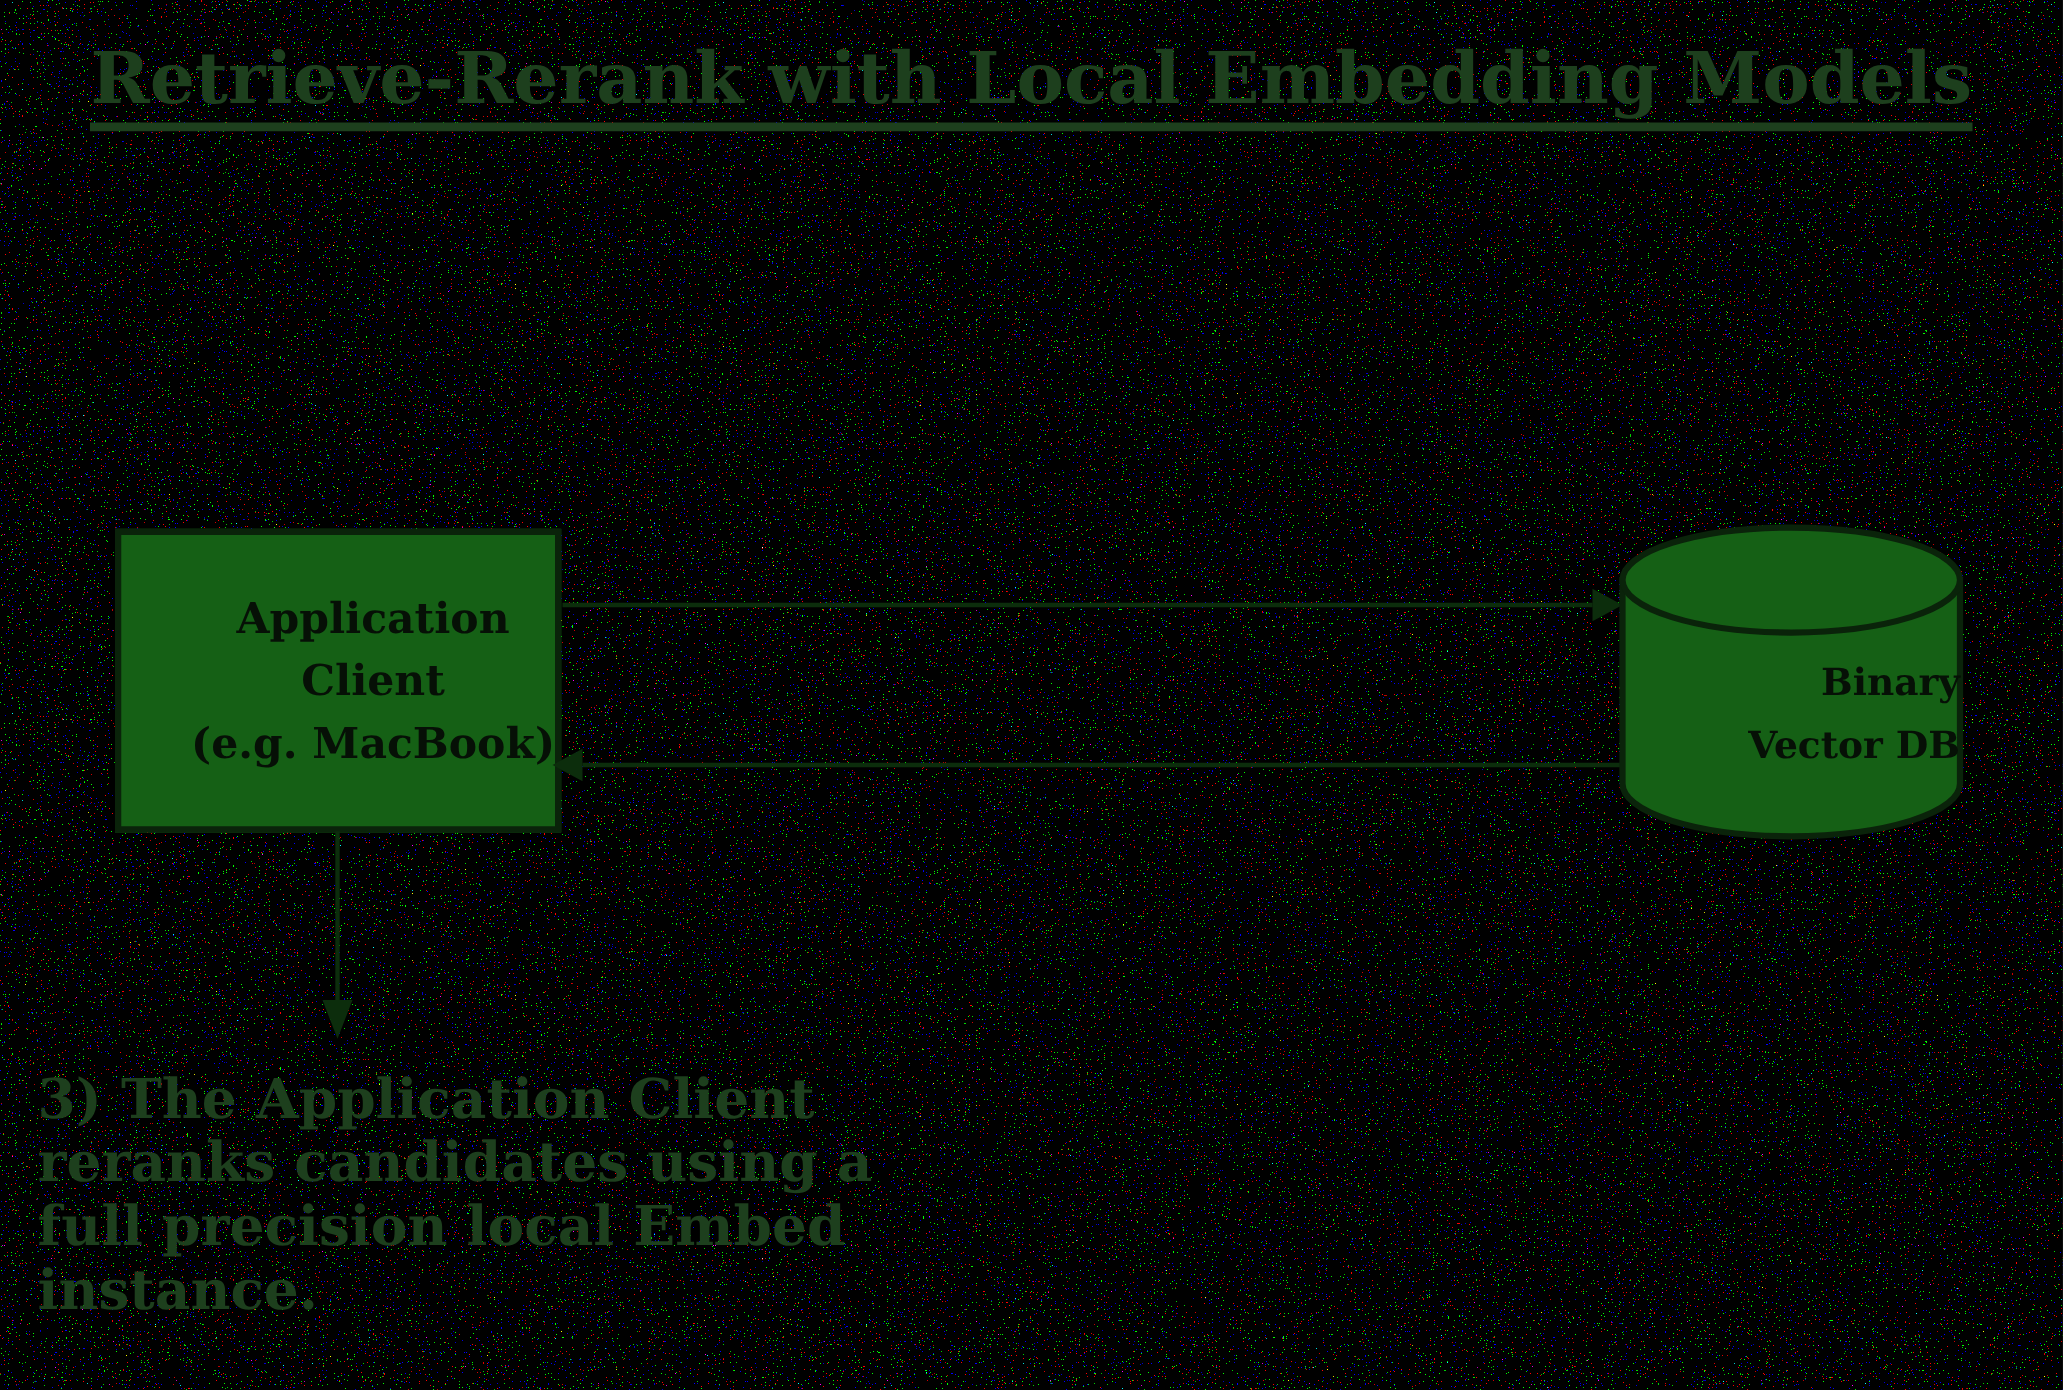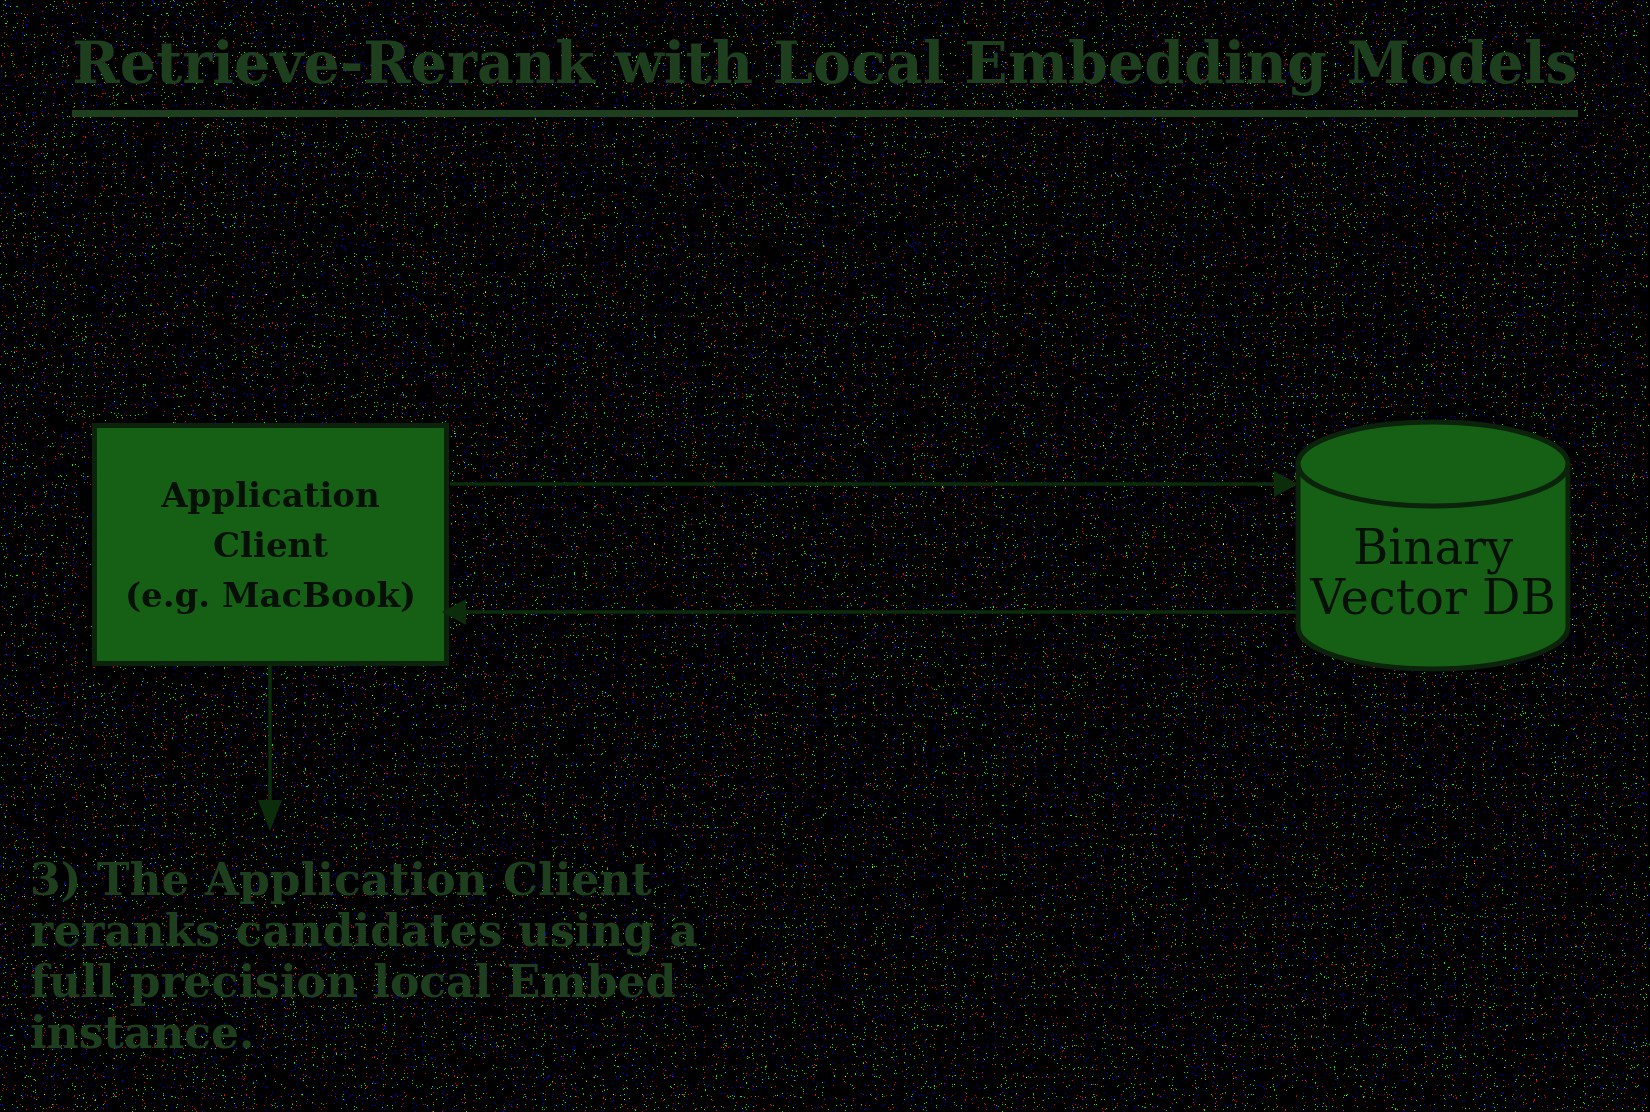--- a/index.html
+++ b/index.html
@@ -59,60 +59,60 @@
     text-align: center;
     z-index: 3;
     font-size: 57px;
     line-height: 1.15;
     font-weight: bold;
     color: var(--ink-green);
   }
   .page-title .u {
     display: inline-block;
     border-bottom: 7px solid var(--ink-green);
-    padding-bottom: 14px;
+    padding-bottom: 2px;
   }
   .note {
     position: absolute;
     z-index: 3;
     white-space: pre-line;
     font-weight: bold;
     color: var(--ink-green);
   }
   .note1 { left: 468px; top: 207px; font-size: 33px; line-height: 50px; }
   .note2 { left: 475px; top: 637px; font-size: 33px; line-height: 52px; }
   .note3 { left: 30px;  top: 854px; font-size: 44px; line-height: 51px; }
   .app-box {
     position: absolute;
     left: 92px; top: 423px;
     width: 357px; height: 243px;
     z-index: 2;
     background: var(--shape-fill);
     border: 5px solid var(--shape-stroke);
     display: flex;
     align-items: center;
-    justify-content: center;
+    justify-content: flex-end;
   }
   .app-box-label {
     font-size: 34px;
     line-height: 50px;
     font-weight: bold;
     text-align: center;
     color: var(--node-label);
     white-space: pre-line;
   }
   .db-label {
     position: absolute;
     left: 1298px; top: 522px;
     width: 270px;
     z-index: 3;
-    text-align: center;
-    font-size: 48px;
+    text-align: right;
+    font-size: 30px;
     line-height: 50px;
-    font-weight: normal;
+    font-weight: bold;
     color: var(--node-label);
     white-space: pre-line;
   }
 </style>
 </head>
 <body>
 
 <div class="canvas">
 
   <svg class="noise-bg" width="1650" height="1112" xmlns="http://www.w3.org/2000/svg">

